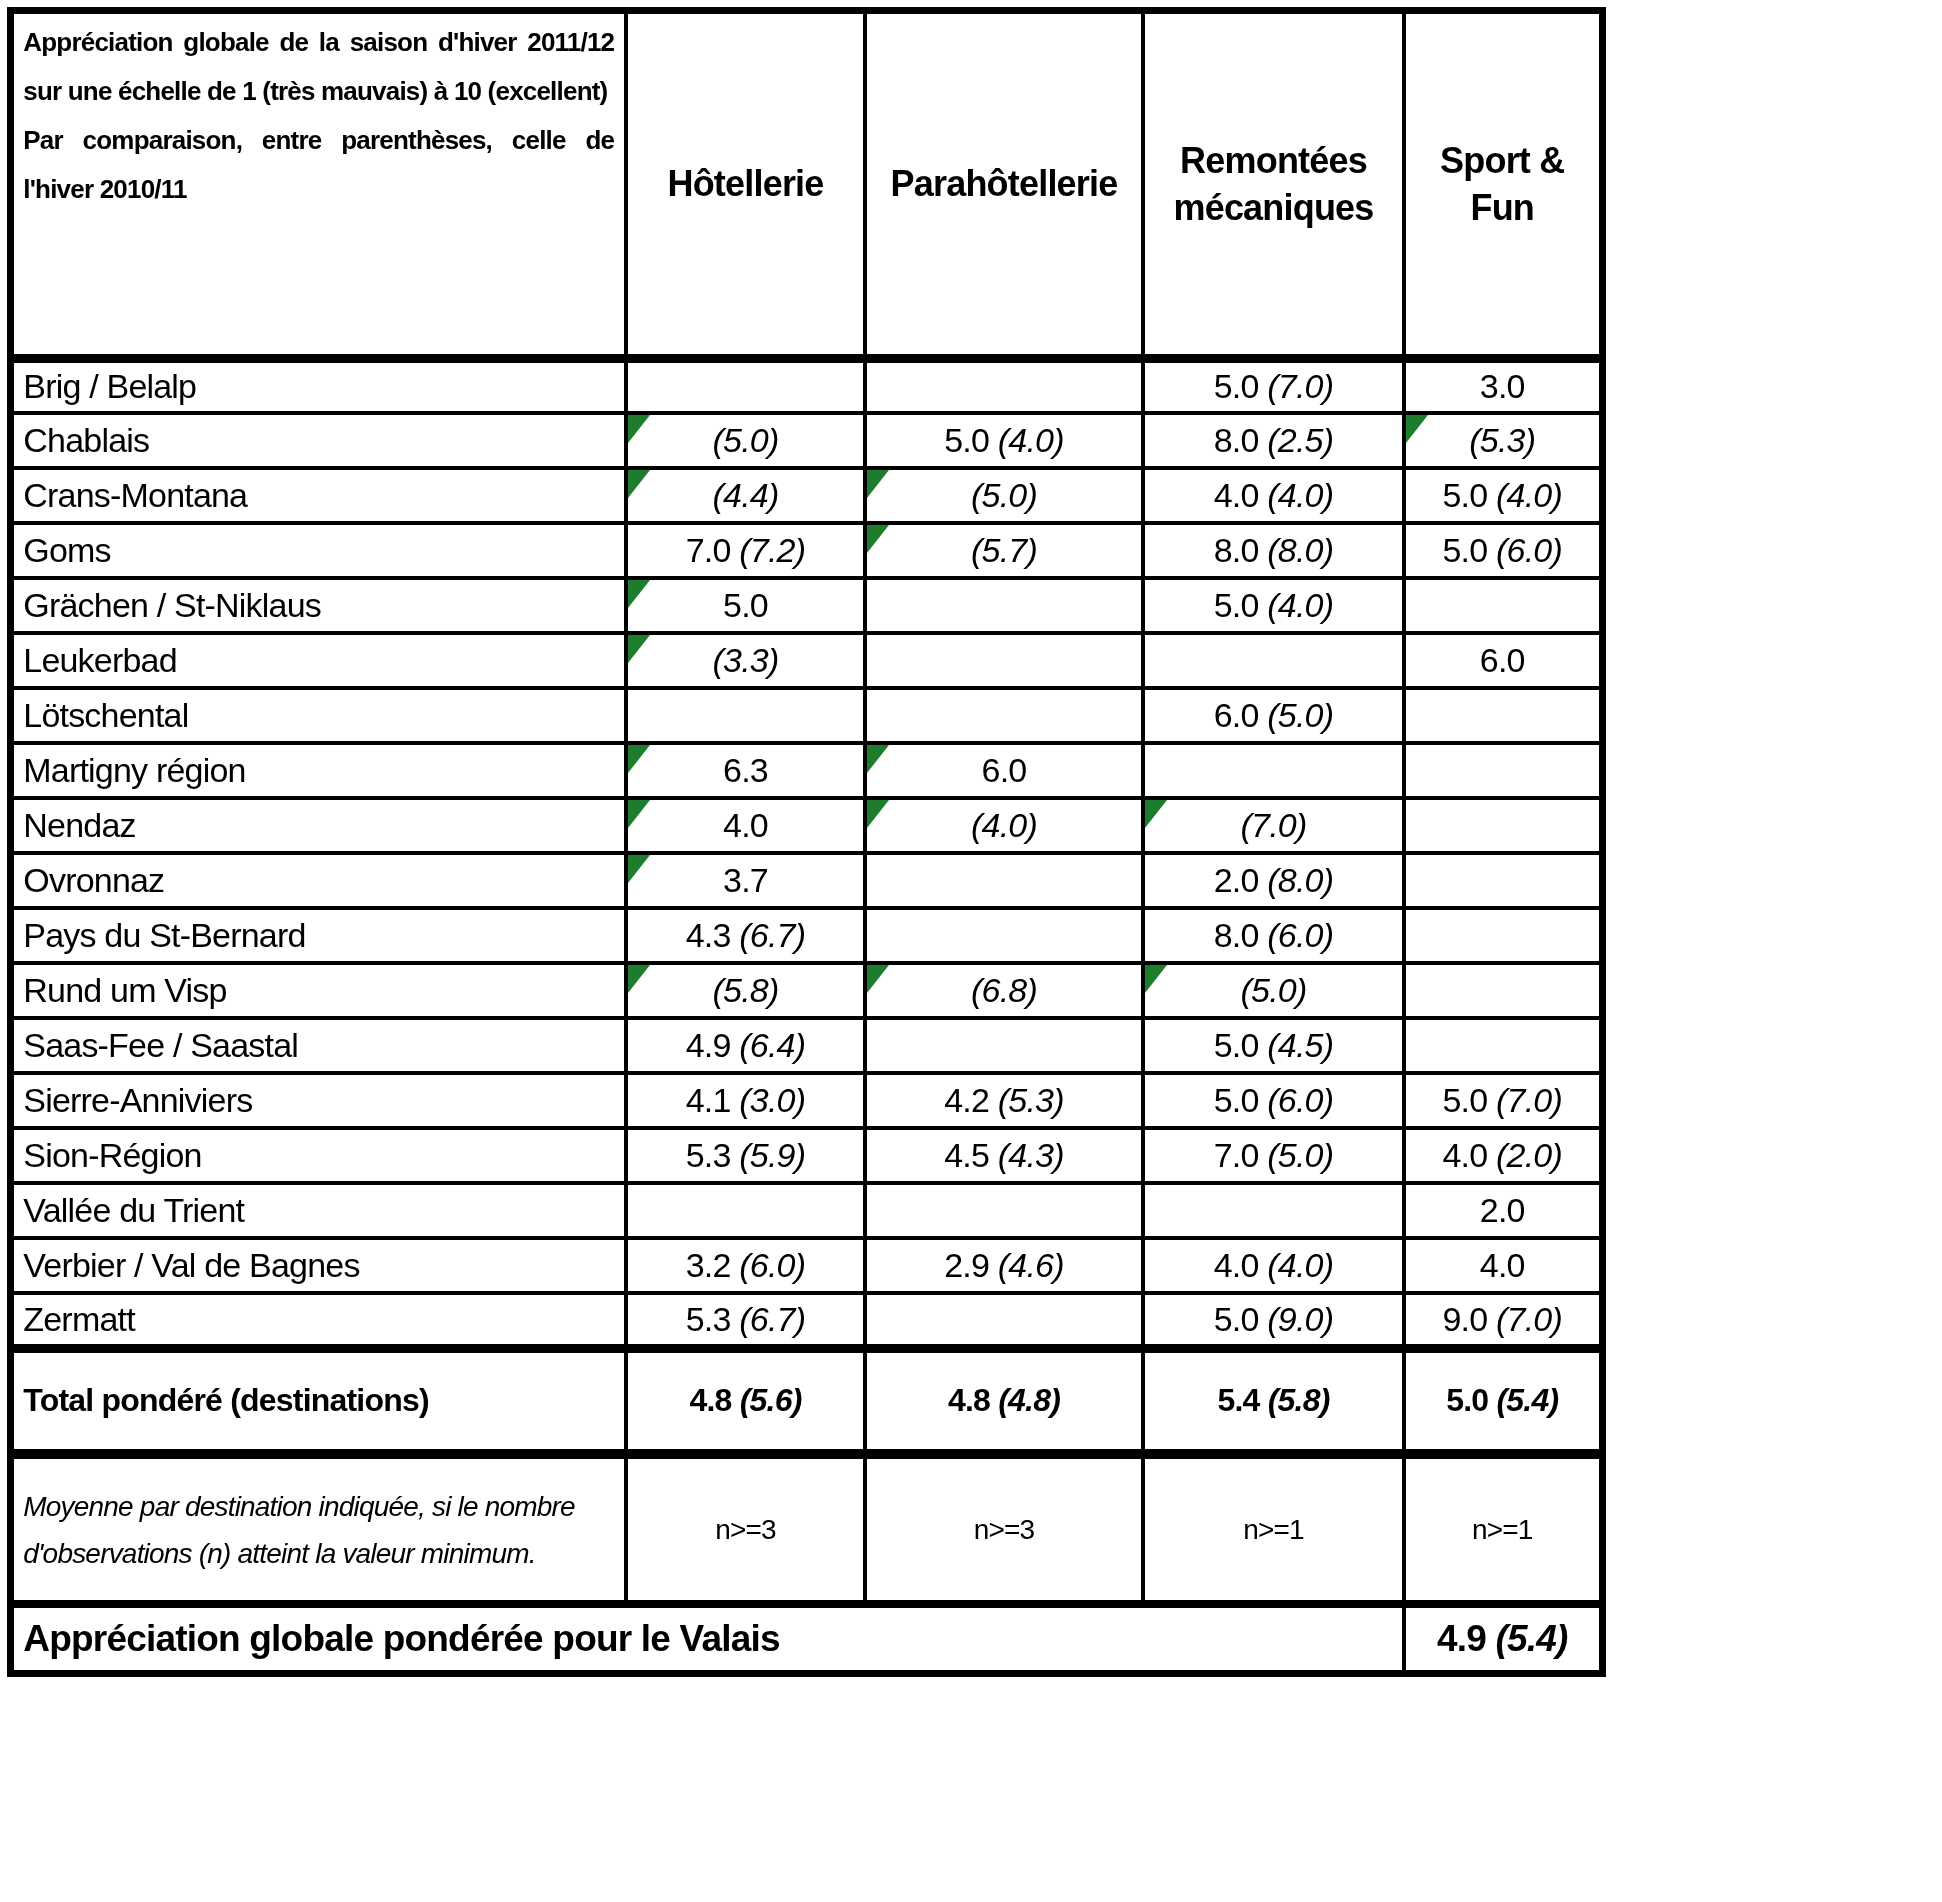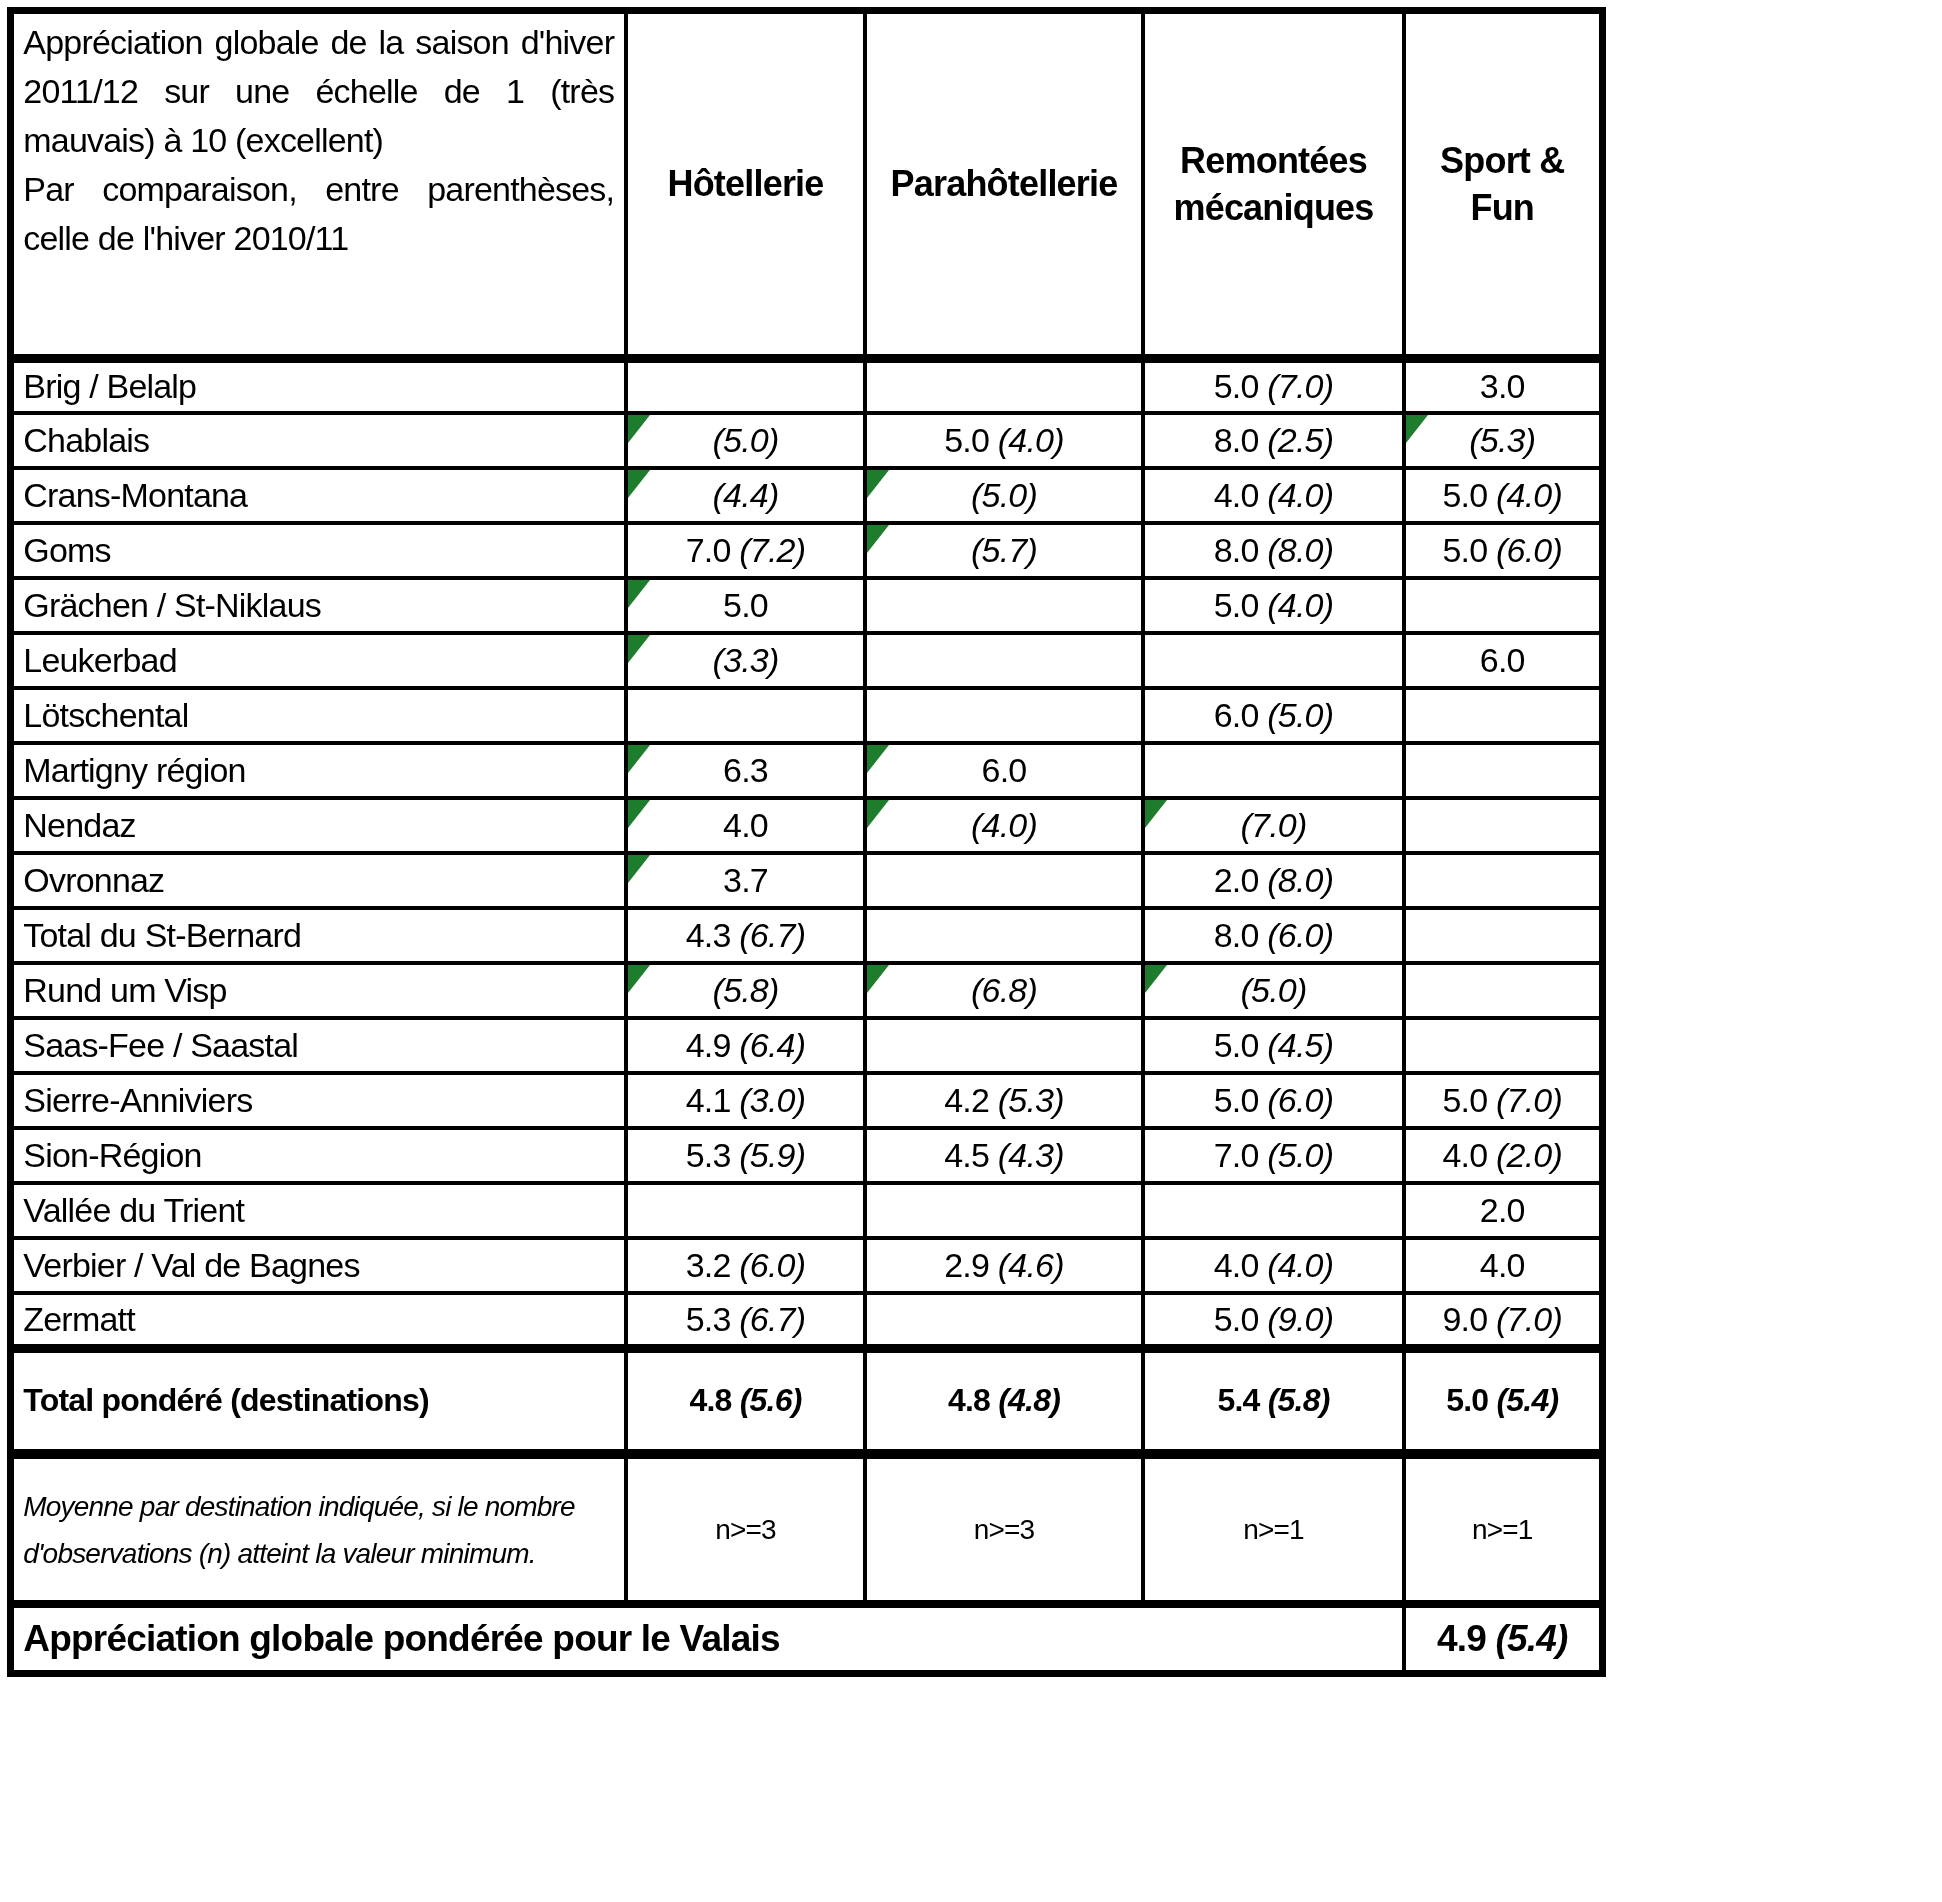--- a/index.html
+++ b/index.html
@@ -31,22 +31,22 @@
   }
 
   
   tr.header-row > td, tr.header-row > th { border-bottom-width: 9px; height: 348px; }
   td.desc {
     vertical-align: top;
     padding: 4.9px 9.8px 0 9.8px;
   }
   td.desc p {
     margin: 0;
-    font-weight: normal;
-    font-size: 34px;
+    font-weight: bold;
+    font-size: 26px;
     line-height: 49px;
     text-align: justify;
   }
   th.col-head {
     font-weight: bold;
     font-size: 36px;
     line-height: 47px;
     text-align: center;
     padding: 0 6.5px;
   }
@@ -177,21 +177,21 @@
           <td class="val"></td>
         </tr>
         <tr class="data-row">
           <td class="dest">Ovronnaz</td>
           <td class="val"><span class="flag"></span><span class="v">3.7</span></td>
           <td class="val"></td>
           <td class="val"><span class="v">2.0</span> <span class="p">(8.0)</span></td>
           <td class="val"></td>
         </tr>
         <tr class="data-row">
-          <td class="dest">Total du St-Bernard</td>
+          <td class="dest">Pays du St-Bernard</td>
           <td class="val"><span class="v">4.3</span> <span class="p">(6.7)</span></td>
           <td class="val"></td>
           <td class="val"><span class="v">8.0</span> <span class="p">(6.0)</span></td>
           <td class="val"></td>
         </tr>
         <tr class="data-row">
           <td class="dest">Rund um Visp</td>
           <td class="val"><span class="flag"></span><span class="p">(5.8)</span></td>
           <td class="val"><span class="flag"></span><span class="p">(6.8)</span></td>
           <td class="val"><span class="flag"></span><span class="p">(5.0)</span></td>

